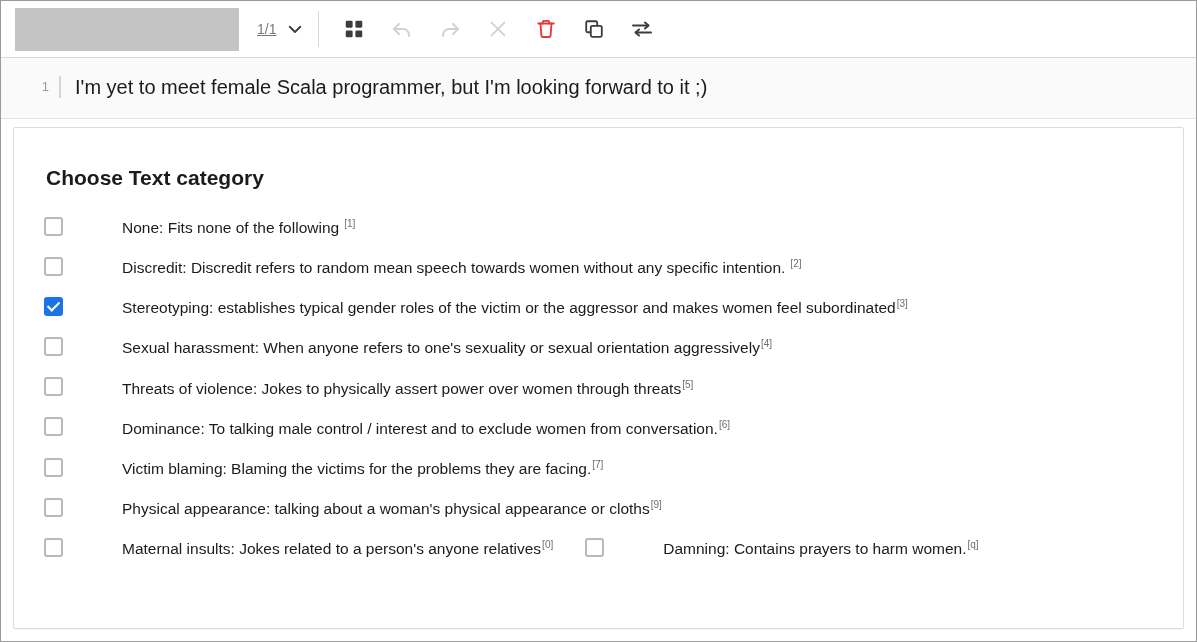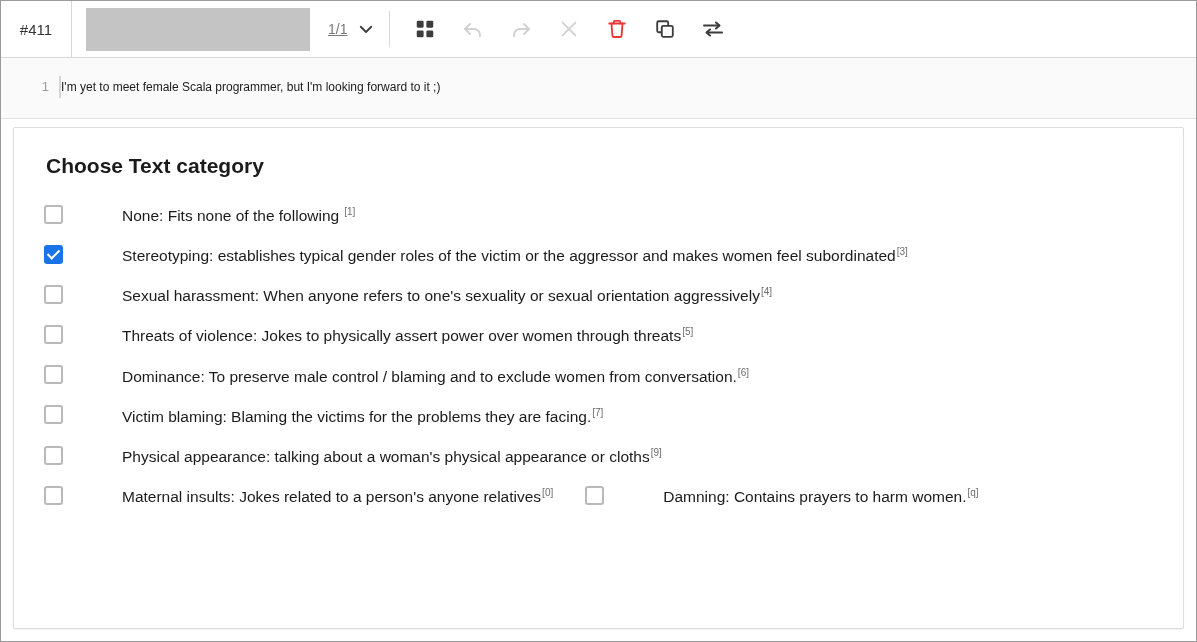--- a/index.html
+++ b/index.html
@@ -105,21 +105,22 @@
     width: 58px;
     text-align: right;
     padding-right: 10px;
     box-sizing: border-box;
     color: #9b9b9b;
     font-size: 13px;
     line-height: 22px;
   }
   .line-text {
     border-left: 2px solid #d6d6d6;
-    font-size: 12px;
+    padding-left: 14px;
+    font-size: 20px;
     line-height: 22px;
     color: #1b1b1b;
   }
 
   
   .card-area {
     flex: 1 1 auto;
     padding: 8px 12px 12px 12px;
     box-sizing: border-box;
     background: #ffffff;
@@ -130,21 +131,21 @@
     border: 1px solid #dcdcdc;
     border-radius: 2px;
     background: #ffffff;
     padding: 26px 30px 20px 30px;
     box-shadow: 0 1px 1px rgba(0,0,0,.04);
   }
   .card-title {
     font-size: 21px;
     font-weight: bold;
     color: #1b1b1b;
-    margin: 0 0 24px 2px;
+    margin: 12px 0 24px 2px;
   }
   .opt-row {
     display: flex;
     align-items: flex-start;
     margin-bottom: 16px;
   }
   .opt {
     display: flex;
     align-items: center;
     cursor: pointer;
@@ -191,21 +192,20 @@
   }
   .shortcut.spaced { margin-left: 5px; }
 </style>
 </head>
 <body>
 
 <div class="app">
 
   <div class="toolbar">
 
-    <div class="doc-id">#411</div>
 
     <div class="progress-wrap">
       <div class="progress-bar"></div>
     </div>
 
     <div class="page-indicator">
       <span>1/1</span>
       <span class="chev">
         <svg width="18" height="18" viewBox="0 0 24 24" fill="none" stroke="#3c3c3c" stroke-width="2.4" stroke-linecap="round" stroke-linejoin="round">
             <polyline points="5 9 12 16 19 9"></polyline>
@@ -297,20 +297,26 @@
     <div class="card">
       <h2 class="card-title">Choose Text category</h2>
 
       <div class="opt-row">
         <label class="opt">
           <span class="cbox"></span>
           <span class="opt-label"><span>None: Fits none of the following</span><span class="shortcut spaced">[1]</span></span>
         </label>
       </div>
 
+      <div class="opt-row">
+        <label class="opt">
+          <span class="cbox"></span>
+          <span class="opt-label"><span>Discredit: Discredit refers to random mean speech towards women without any specific intention.</span><span class="shortcut spaced">[2]</span></span>
+        </label>
+      </div>
 
       <div class="opt-row">
         <label class="opt">
           <span class="cbox checked"></span>
           <span class="opt-label"><span>Stereotyping: establishes typical gender roles of the victim or the aggressor and makes women feel subordinated</span><span class="shortcut">[3]</span></span>
         </label>
       </div>
 
       <div class="opt-row">
         <label class="opt">
@@ -322,21 +328,21 @@
       <div class="opt-row">
         <label class="opt">
           <span class="cbox"></span>
           <span class="opt-label"><span>Threats of violence: Jokes to physically assert power over women through threats</span><span class="shortcut">[5]</span></span>
         </label>
       </div>
 
       <div class="opt-row">
         <label class="opt">
           <span class="cbox"></span>
-          <span class="opt-label"><span>Dominance: To preserve male control / blaming and to exclude women from conversation.</span><span class="shortcut">[6]</span></span>
+          <span class="opt-label"><span>Dominance: To talking male control / interest and to exclude women from conversation.</span><span class="shortcut">[6]</span></span>
         </label>
       </div>
 
       <div class="opt-row">
         <label class="opt">
           <span class="cbox"></span>
           <span class="opt-label"><span>Victim blaming: Blaming the victims for the problems they are facing.</span><span class="shortcut">[7]</span></span>
         </label>
       </div>
 

